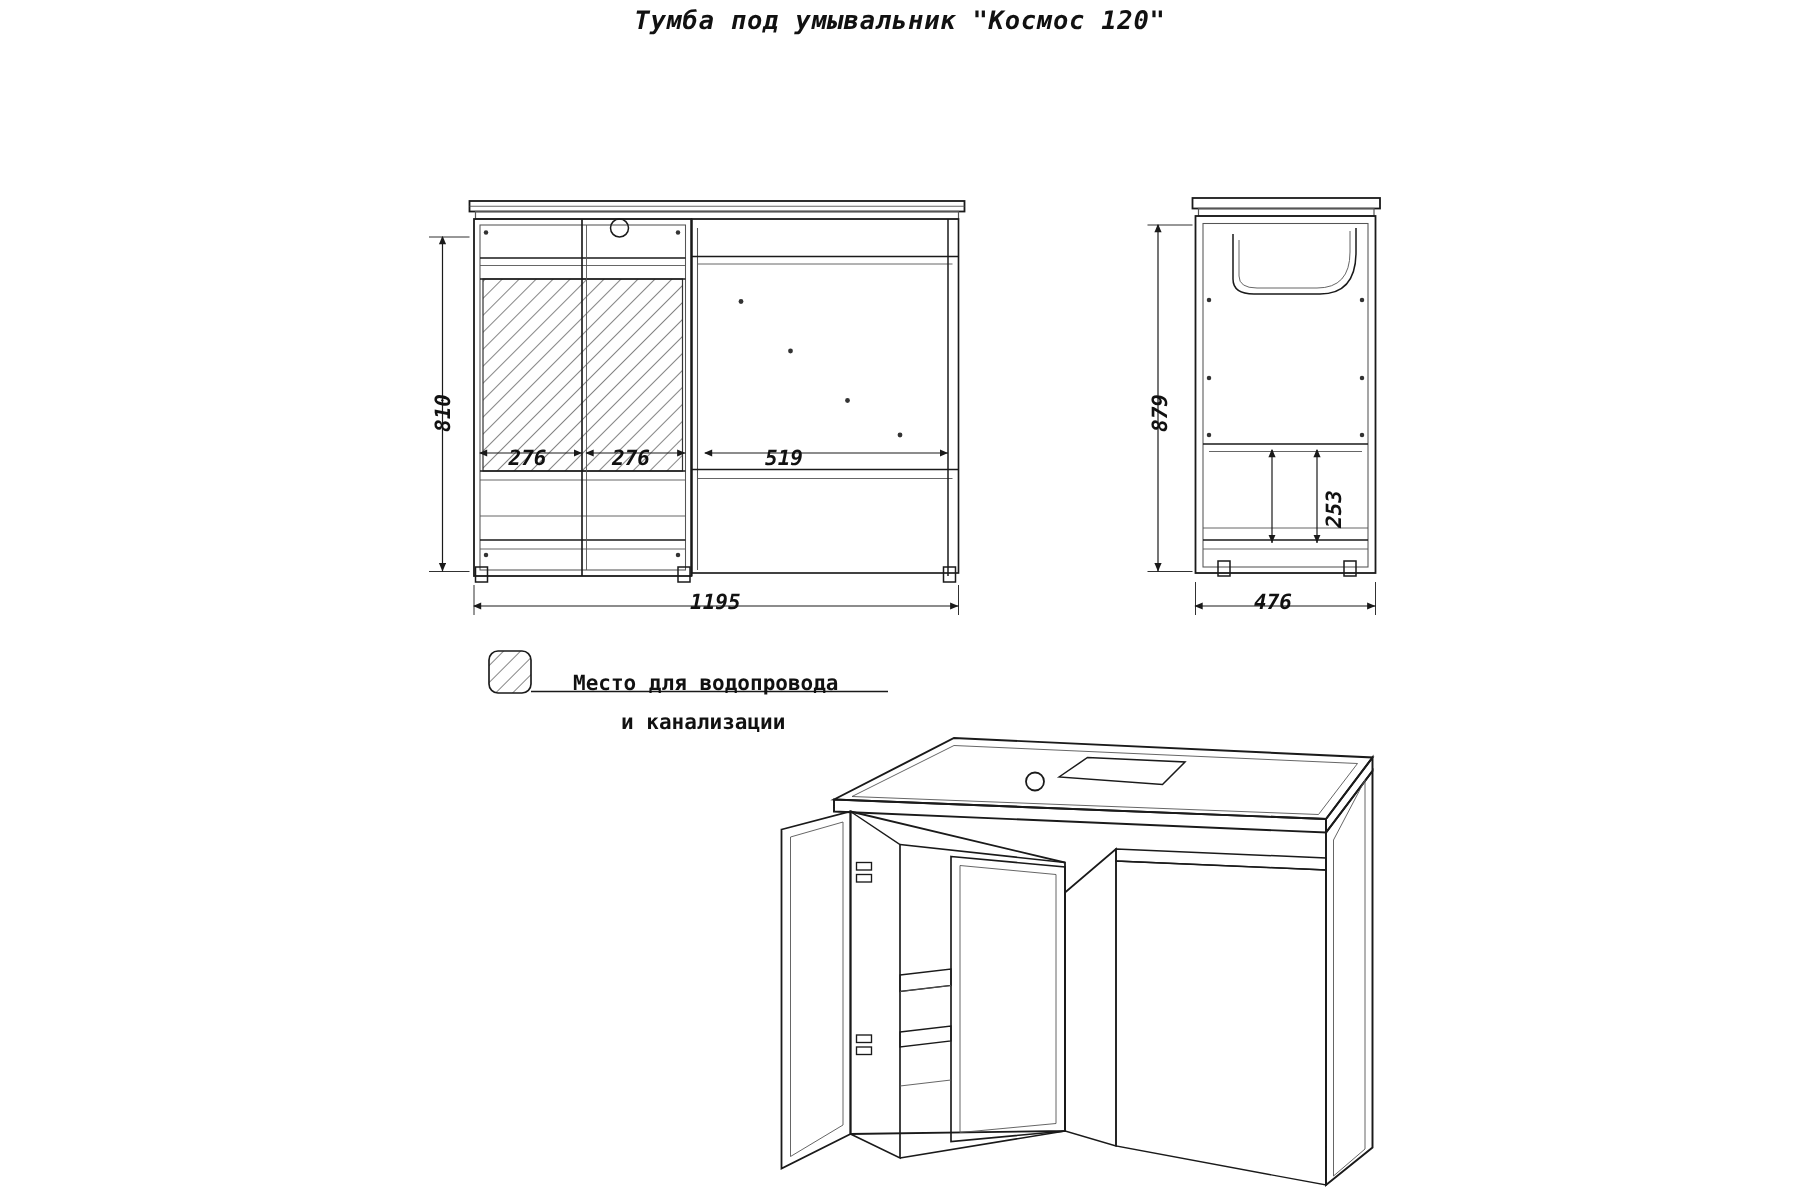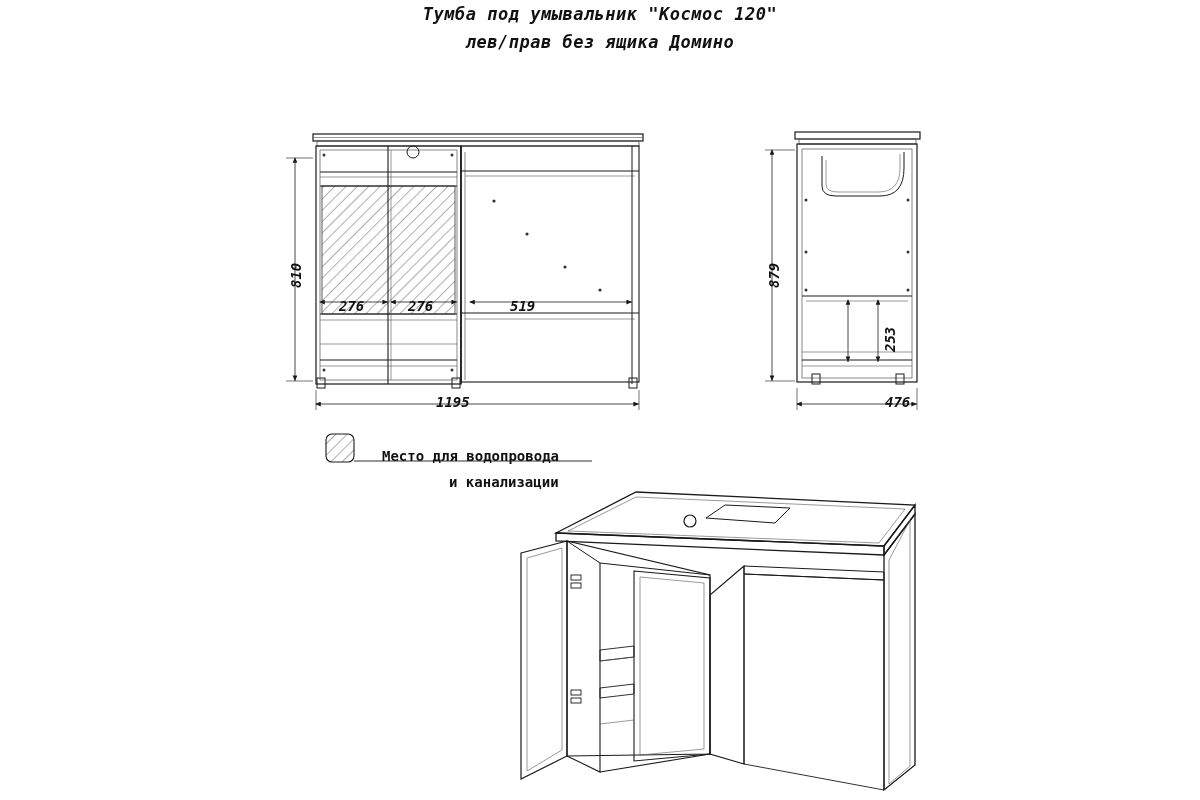--- a/index.html
+++ b/index.html
@@ -59,21 +59,20 @@
     font-size: 14px;
     color: #111;
     white-space: nowrap;
   }
 </style>
 </head>
 <body>
 
 <div class="title-block">
   <span class="title-line1">Тумба под умывальник "Космос 120"</span>
-  <span class="title-line2">лев/прав без ящика Домино</span>
 </div>
 
 <svg class="drawing" viewBox="0 0 1200 800">
   <defs>
     <pattern id="hatch" width="8" height="8" patternTransform="rotate(45)" patternUnits="userSpaceOnUse">
       <line x1="0" y1="0" x2="0" y2="8" stroke="#333" stroke-width="0.8"></line>
     </pattern>
     <marker id="arrow-s" markerWidth="8" markerHeight="8" refX="7" refY="3" orient="auto">
       <path d="M0,0 L7,3 L0,6 z" fill="#1a1a1a"></path>
     </marker>
@@ -222,23 +221,23 @@
     <path d="M527,558 L562,548 L562,750 L527,771 Z" fill="none" stroke="#555" stroke-width="0.6"></path>
 
     <rect x="571" y="575" width="10" height="5" fill="none" stroke="#1a1a1a" stroke-width="0.9"></rect>
     <rect x="571" y="583" width="10" height="5" fill="none" stroke="#1a1a1a" stroke-width="0.9"></rect>
     <rect x="571" y="690" width="10" height="5" fill="none" stroke="#1a1a1a" stroke-width="0.9"></rect>
     <rect x="571" y="698" width="10" height="5" fill="none" stroke="#1a1a1a" stroke-width="0.9"></rect>
   </g>
 </svg>
 
 <div class="dim-label rot" style="left:288px; top:288px;">810</div>
-<div class="dim-label" style="left:436px; top:394px;">1195</div>
+<div class="dim-label" style="left:460px; top:394px;">1195</div>
 <div class="dim-label" style="left:339px; top:298px;">276</div>
 <div class="dim-label" style="left:408px; top:298px;">276</div>
 <div class="dim-label" style="left:510px; top:298px;">519</div>
 
 <div class="dim-label rot" style="left:766px; top:288px;">879</div>
-<div class="dim-label" style="left:885px; top:394px;text-align:center;">476</div>
+<div class="dim-label" style="left:836px; top:394px;text-align:center;">476</div>
 <div class="dim-label rot" style="left:882px; top:352px;">253</div>
 
 <div class="note-text" style="left:382px; top:448px;">Место для водопровода</div>
-<div class="note-text" style="left:414px; top:474px;margin-left:35px;">и канализации</div>
+<div class="note-text" style="left:414px; top:474px;">и канализации</div>
 
 </body></html>

